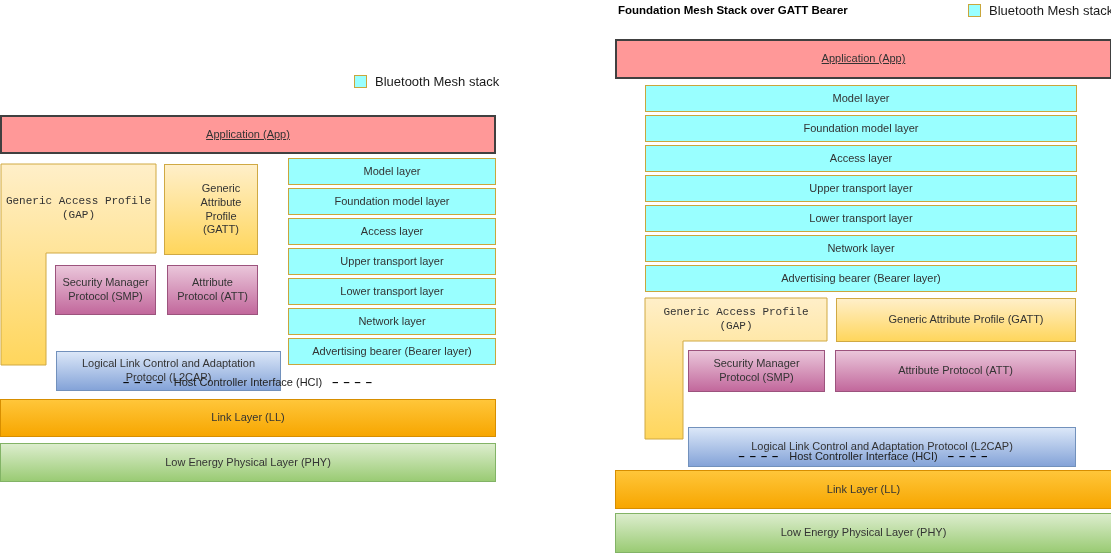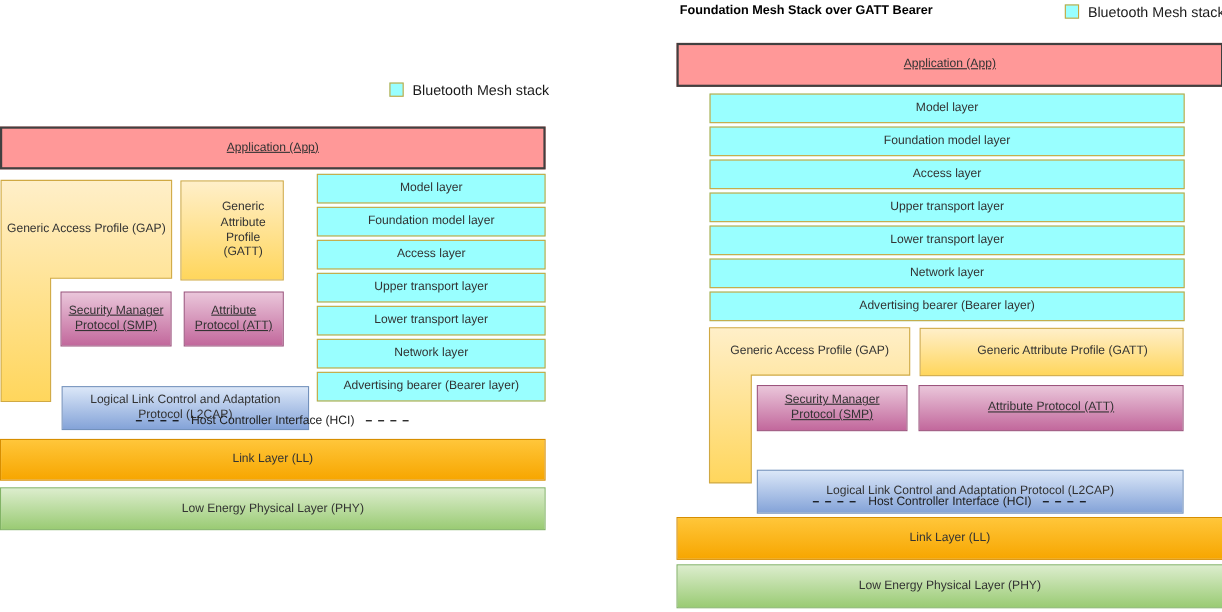--- a/index.html
+++ b/index.html
@@ -30,21 +30,20 @@
     border:1px solid var(--cyan_border,#c9a63c);
   }
   .yellow{
     background:linear-gradient(to bottom,var(--yellow_top,#ffefc9),var(--yellow_bottom,#ffd65c));
     border:1px solid var(--yellow_border,#d0a943);
     padding-left:24px;
   }
   .pink{
     background:linear-gradient(to bottom,var(--pink_top,#eac6da),var(--pink_bottom,#c2689c));
     border:1px solid var(--pink_border,#9c537d);
-    text-decoration:underline;
   }
   .blue{
     background:linear-gradient(to bottom,var(--blue_top,#dbe7f8),var(--blue_bottom,#84a3d8));
     border:1px solid var(--blue_border,#7291bc);
     margin-top:28px;
   }
   .orange{
     background:linear-gradient(to bottom,var(--orange_top,#ffc63a),var(--orange_bottom,#f7a600));
     border:1px solid var(--orange_border,#d78e00);
   }
@@ -52,21 +51,21 @@
     background:linear-gradient(to bottom,var(--green_top,#dcedcd),var(--green_bottom,#9acb74));
     border:1px solid var(--green_border,#82b366);
   }
   .hci{
     position:absolute;display:flex;align-items:center;justify-content:center;gap:10px;
     font-size:11px;color:#222;
   }
   .hci .dashes{font-weight:bold;color:#000;letter-spacing:1px;white-space:nowrap;}
   .gap-label{
     position:absolute;display:flex;align-items:center;justify-content:center;text-align:center;
-    font-size:11px;line-height:1.25;color:#333;box-sizing:border-box;padding:1px 4px;
+    font-size:11px;line-height:1.25;color:#333;box-sizing:border-box;padding:1px 4px;font-family:Liberation Mono, monospace;
   }
   svg.lshape{position:absolute;overflow:visible;}
   .stop-y-top{stop-color:var(--yellow_top,#ffefc9);}
   .stop-y-bot{stop-color:var(--yellow_bottom,#ffd65c);}
   svg.lshape path{stroke:var(--yellow_border,#d0a943);stroke-width:1;}
 </style>
 </head>
 <body>
 
 <div id="canvas">

